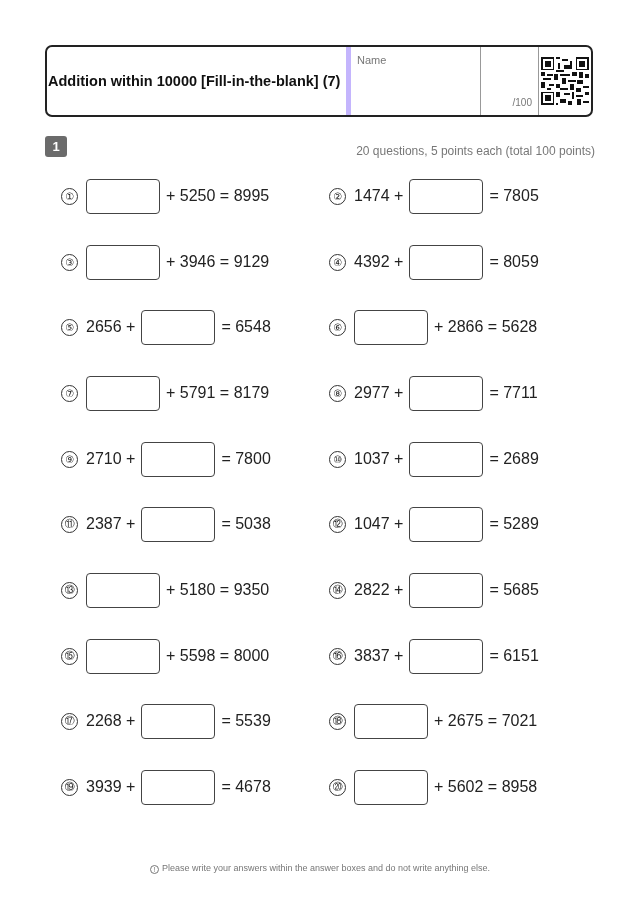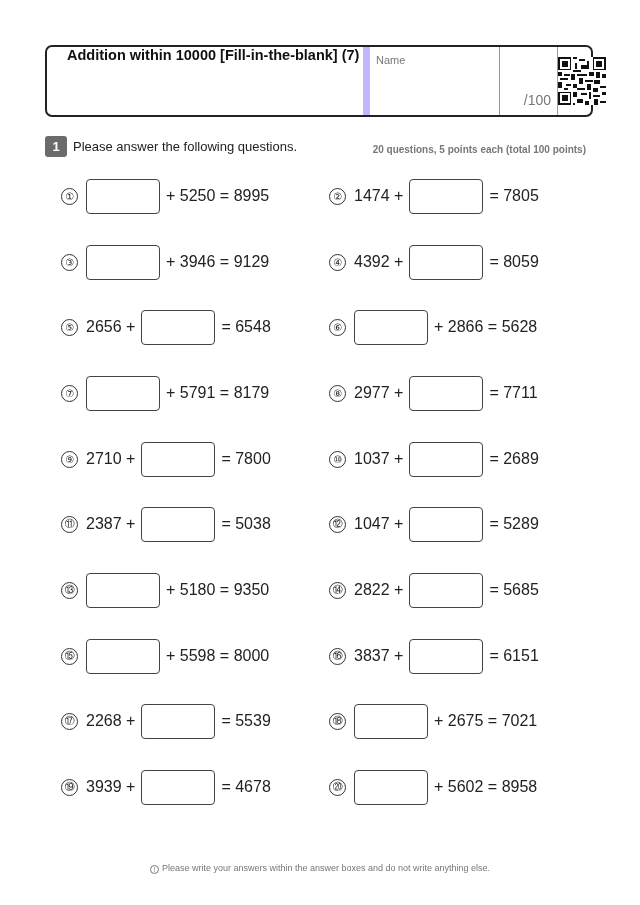--- a/index.html
+++ b/index.html
@@ -1,29 +1,29 @@
 <!DOCTYPE html>
 <html><head>
 <meta charset="utf-8">
 <style>
   html, body { margin: 0; padding: 0; background: #ffffff; }
   body { width: 640px; height: 905px; position: relative; font-family: "Liberation Sans", sans-serif; color: #222; overflow: hidden; }
   .header { position: absolute; left: 45px; top: 45px; width: 548px; height: 72px; border: 2px solid #222; border-radius: 7px; box-sizing: border-box; display: flex; }
-  .title-cell { flex: 0 0 304px; display: flex; border-right: 7px solid #c4b5fd; box-sizing: border-box; margin-left: 19px; }
+  .title-cell { flex: 0 0 304px; display: flex; align-items: center; border-right: 5px solid #c4b5fd; box-sizing: border-box; }
   .title { font-weight: bold; font-size: 14.5px; padding-left: 1px; white-space: nowrap; color: #111; }
   .name-cell { flex: 0 0 130px; border-right: 1px solid #999; box-sizing: border-box; position: relative; }
   .name-label { position: absolute; left: 6px; top: 7px; font-size: 11px; color: #777; }
   .score-cell { flex: 0 0 58px; border-right: 1px solid #999; box-sizing: border-box; position: relative; }
-  .score-label { position: absolute; right: 6px; bottom: 7px; font-size: 14px; color: #777; }
+  .score-label { position: absolute; right: 6px; bottom: 7px; font-size: 10px; color: #777; }
   .qr-cell { flex: 1; display: flex; align-items: center; justify-content: center; }
   .qr { width: 48px; height: 48px; }
   .section-head { position: absolute; left: 45px; top: 136px; width: 550px; height: 22px; }
   .sec-num { position: absolute; left: 0; top: 0; width: 22px; height: 21px; background: #6b6b6b; color: #fff; font-weight: bold; font-size: 13px; border-radius: 3px; display: flex; align-items: center; justify-content: center; }
   .sec-text { position: absolute; left: 28px; top: 3px; font-size: 13px; color: #222; }
-  .sec-meta { position: absolute; right: 9px; top: 8px; font-size: 10px; color: #777; font-weight: bold; }
+  .sec-meta { position: absolute; right: 0; top: 8px; font-size: 12px; color: #777; }
   .problem { position: absolute; height: 36px; display: flex; align-items: center; font-size: 16px; color: #222; white-space: nowrap; }
   .pnum { width: 17px; height: 17px; border: 1px solid #333; border-radius: 50%; box-sizing: border-box; font-size: 10px; display: inline-flex; align-items: center; justify-content: center; margin-right: 8px; letter-spacing: -0.5px; }
   .ans-box { width: 74px; height: 35px; border: 1.3px solid #444; border-radius: 4px; box-sizing: border-box; background: #fff; margin: 0 6px; }
   .txt { display: inline-block; }
   .footer { position: absolute; left: 0; width: 640px; top: 863px; text-align: center; font-size: 9px; color: #777; }
   .info-icon { display: inline-flex; width: 9px; height: 9px; border: 1px solid #777; border-radius: 50%; font-size: 7px; align-items: center; justify-content: center; margin-right: 3px; vertical-align: -1px; box-sizing: border-box; }
 </style>
 </head>
 <body>
 
@@ -85,21 +85,20 @@
           <rect x="19" y="22" width="2" height="3"></rect>
         <rect x="22" y="23" width="3" height="1"></rect>
           <rect x="8" y="24" width="1" height="1"></rect>
       </g>
     </svg>
   </div>
 </div>
 
 <div class="section-head">
   <div class="sec-num">1</div>
-  <span class="sec-text">Please answer the following questions.</span>
   <span class="sec-meta">20 questions, 5 points each (total 100 points)</span>
 </div>
 
 <div id="problems">
     <div class="problem" style="left: 61px; top: 178px;">
       <span class="pnum">①</span>
       <span class="ans-box" style="margin-left:0"></span>
       <span class="txt">+&nbsp;</span>
       <span class="txt">5250</span>
       <span class="txt">&nbsp;=&nbsp;</span>

